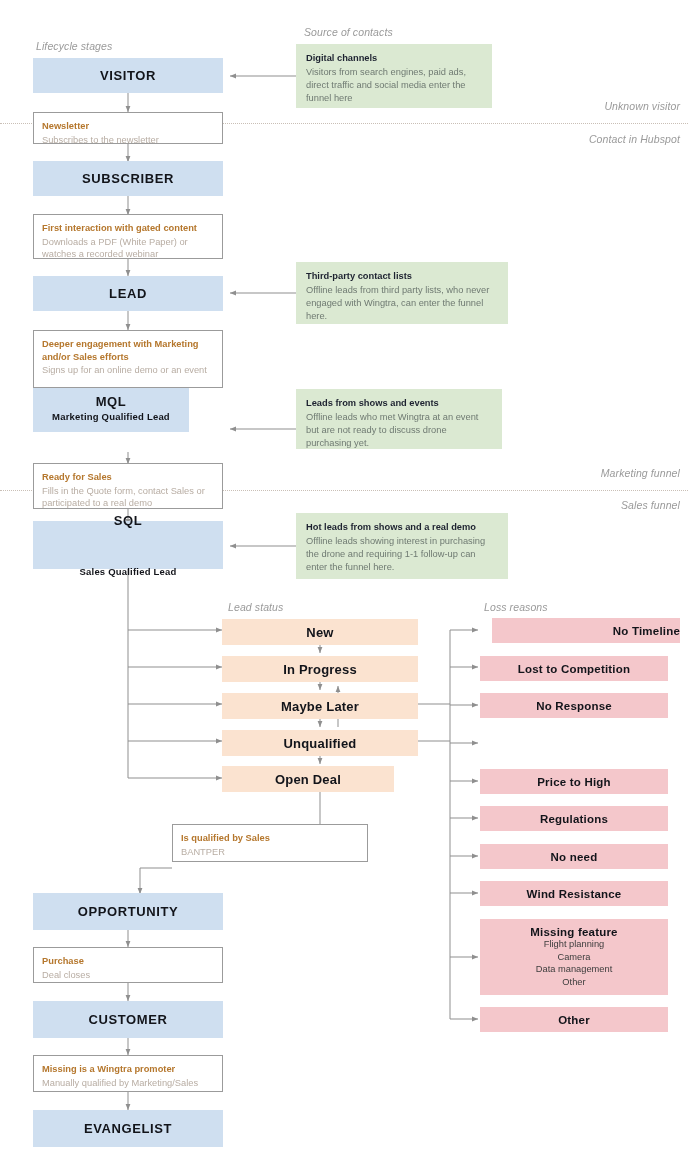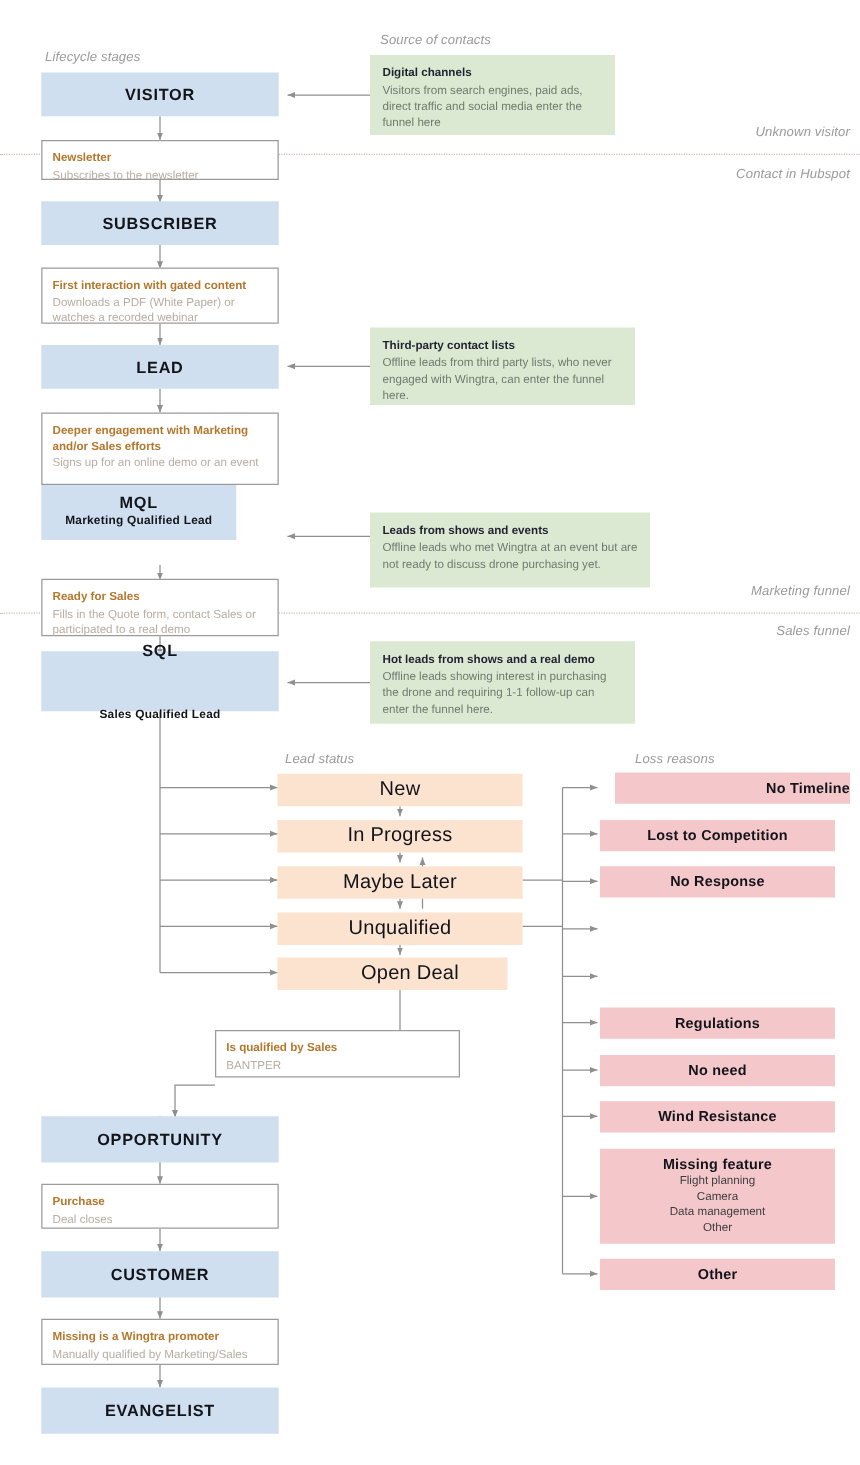--- a/index.html
+++ b/index.html
@@ -34,21 +34,21 @@
 
   .src-box{
     position:absolute;background:#dbe9d2;box-sizing:border-box;padding:8px 10px 8px 10px;
   }
   .src-box .st{font-size:9.3px;font-weight:bold;color:#1d2230;line-height:13px;}
   .src-box .sb{font-size:9.3px;color:#6f7a72;line-height:13px;margin-top:1px;}
 
   .status-box{
     position:absolute;background:#fbe3d0;display:flex;align-items:center;justify-content:center;
   }
-  .status-box span{font-size:16px;font-weight:normal;color:#12141a;letter-spacing:.2px;text-align:right;}
+  .status-box span{font-size:13px;font-weight:bold;color:#12141a;letter-spacing:.2px;text-align:right;}
 
   .loss-box{
     position:absolute;background:#f4c7cb;display:flex;flex-direction:column;
     align-items:center;justify-content:center;
   }
   .loss-box .lt{font-size:11.5px;font-weight:bold;color:#12141a;letter-spacing:.2px;}
   .loss-box .ls{font-size:9.3px;color:#3d3d3d;line-height:12.5px;}
 
   .divider{position:absolute;height:0;border-top:1px dotted #c9bfb6;}
 </style>
@@ -113,21 +113,21 @@
       <path d="M450,1019 L478,1019" marker-end="url(#ah)"></path>
 
       <path d="M320,792 L320,824"></path>
       <path d="M172,868 L140,868 L140,894" marker-end="url(#ah)"></path>
     </g>
   </svg>
 
   <div class="col-label" style="left:36px;top:40px;">Lifecycle stages</div>
   <div class="col-label" style="left:304px;top:26px;">Source of contacts</div>
   <div class="col-label" style="left:228px;top:601px;">Lead status</div>
-  <div class="col-label" style="left:484px;top:601px;margin-left:24px;">Loss reasons</div>
+  <div class="col-label" style="left:484px;top:601px;">Loss reasons</div>
 
   <div class="divider" style="left:0;top:123px;width:688px;"></div>
   <div class="col-label right" style="right:8px;top:100px;">Unknown visitor</div>
   <div class="col-label right" style="right:8px;top:133px;">Contact in Hubspot</div>
 
   <div class="divider" style="left:0;top:490px;width:688px;"></div>
   <div class="col-label right" style="right:8px;top:467px;">Marketing funnel</div>
   <div class="col-label right" style="right:8px;top:499px;">Sales funnel</div>
 
   <div class="stage-box" style="left:33px;top:58px;width:190px;height:35px;">
@@ -187,53 +187,56 @@
   </div>
 
   <div class="src-box" style="left:296px;top:44px;width:196px;height:64px;">
     <div class="st">Digital channels</div>
     <div class="sb">Visitors from search engines, paid ads, direct traffic and social media enter the funnel here</div>
   </div>
   <div class="src-box" style="left:296px;top:262px;width:212px;height:62px;">
     <div class="st">Third-party contact lists</div>
     <div class="sb">Offline leads from third party lists, who never engaged with Wingtra, can enter the funnel here.</div>
   </div>
-  <div class="src-box" style="left:296px;top:410px;width:224px;height:60px;">
+  <div class="src-box" style="left:296px;top:389px;width:206px;height:60px;">
     <div class="st">Leads from shows and events</div>
     <div class="sb">Offline leads who met Wingtra at an event but are not ready to discuss drone purchasing yet.</div>
   </div>
   <div class="src-box" style="left:296px;top:513px;width:212px;height:66px;">
     <div class="st">Hot leads from shows and a real demo</div>
     <div class="sb">Offline leads showing interest in purchasing the drone and requiring 1-1 follow-up can enter the funnel here.</div>
   </div>
 
   <div class="status-box" style="left:222px;top:619px;width:196px;height:26px;">
     <span>New</span>
   </div>
   <div class="status-box" style="left:222px;top:656px;width:196px;height:26px;">
     <span>In Progress</span>
   </div>
   <div class="status-box" style="left:222px;top:693px;width:196px;height:26px;">
     <span>Maybe Later</span>
   </div>
   <div class="status-box" style="left:222px;top:730px;width:196px;height:26px;">
     <span>Unqualified</span>
   </div>
-  <div class="status-box" style="left:222px;top:766px;width:156px;height:26px;padding-left:28px;">
+  <div class="status-box" style="left:222px;top:766px;width:172px;height:26px;">
     <span>Open Deal</span>
   </div>
 
   <div class="loss-box" style="left:492px;top:618px;width:188px;height:25px;align-items:flex-end;">
     <div class="lt">No Timeline</div>
   </div>
   <div class="loss-box" style="left:480px;top:656px;width:188px;height:25px;">
     <div class="lt">Lost to Competition</div>
   </div>
   <div class="loss-box" style="left:480px;top:693px;width:188px;height:25px;">
     <div class="lt">No Response</div>
+  </div>
+  <div class="loss-box" style="left:480px;top:769px;width:188px;height:25px;">
+    <div class="lt">Price to High</div>
   </div>
   <div class="loss-box" style="left:480px;top:806px;width:188px;height:25px;">
     <div class="lt">Regulations</div>
   </div>
   <div class="loss-box" style="left:480px;top:844px;width:188px;height:25px;">
     <div class="lt">No need</div>
   </div>
   <div class="loss-box" style="left:480px;top:881px;width:188px;height:25px;">
     <div class="lt">Wind Resistance</div>
   </div>

